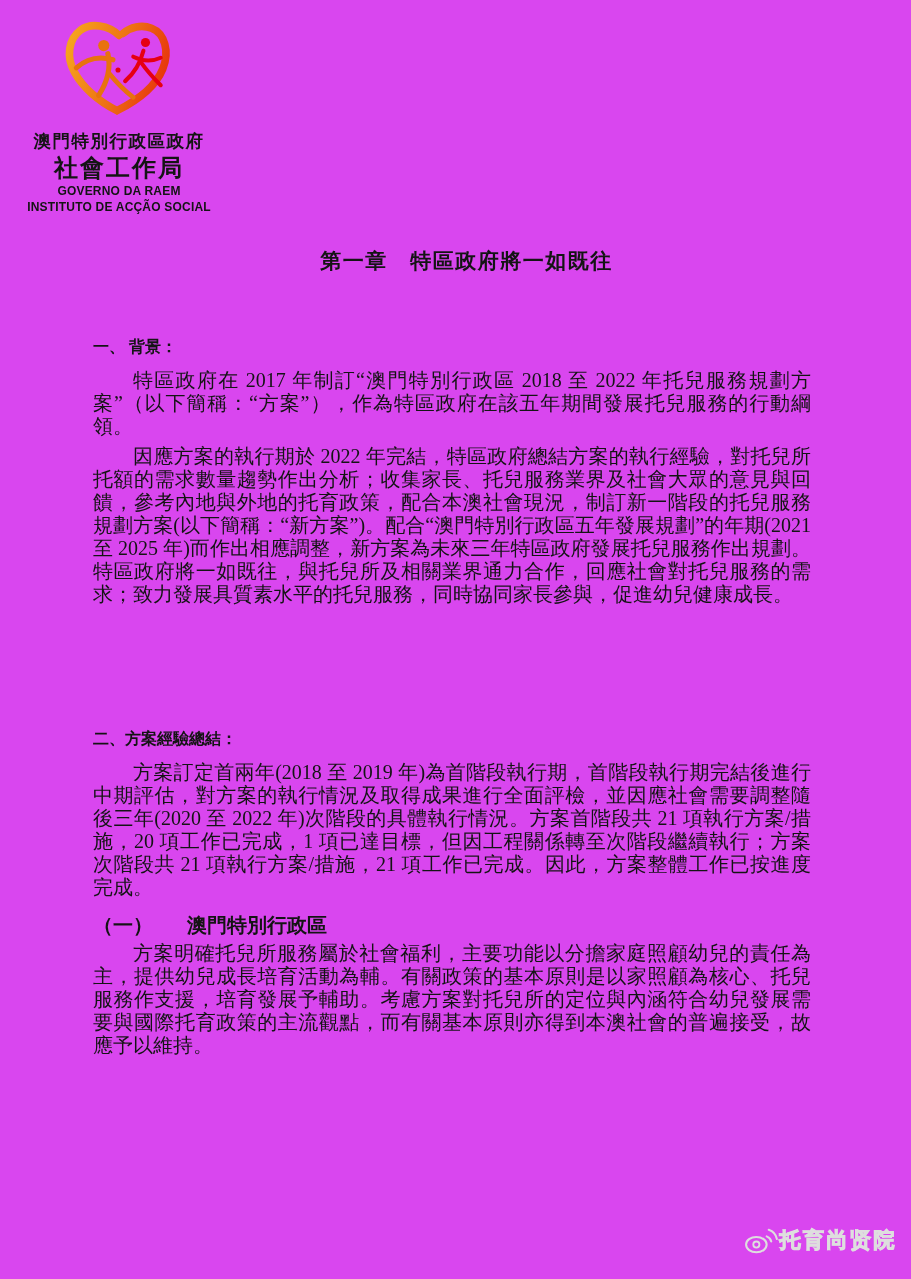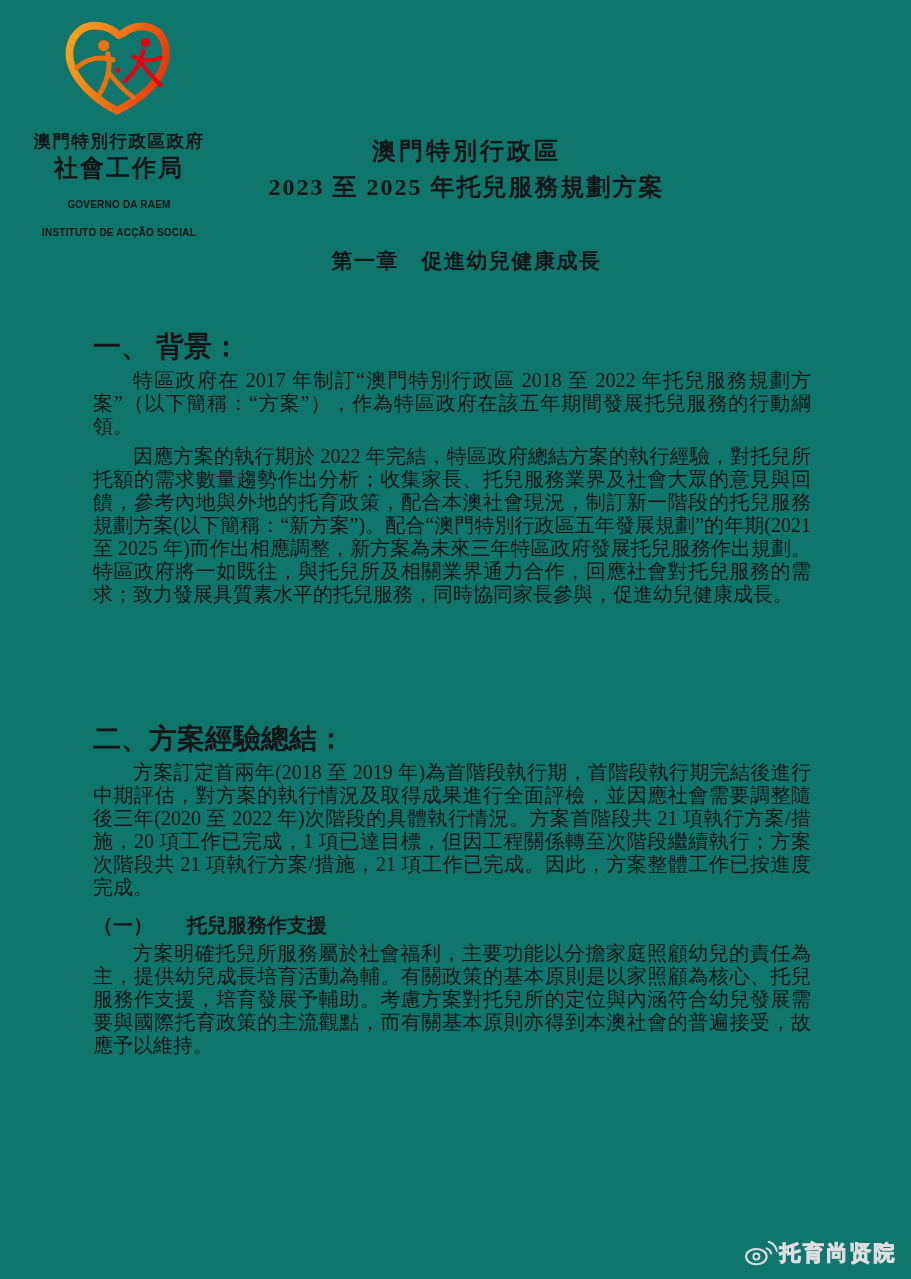--- a/index.html
+++ b/index.html
@@ -1,21 +1,21 @@
 <!DOCTYPE html>
 <html><head>
 <meta charset="utf-8">
 <style>
   * { margin: 0; padding: 0; box-sizing: border-box; }
   html, body { background: #ffffff; }
   .page {
     position: relative;
     width: 911px;
     height: 1279px;
-    background: #0f766e;
+    background: #d946ef;
     overflow: hidden;
     font-family: "Liberation Serif", "DejaVu Serif", serif;
     color: #141414;
   }
   
   .logo-svg {
     position: absolute;
     left: 56px;
     top: 18px;
     width: 122px;
@@ -26,21 +26,21 @@
     left: 14px;
     top: 131px;
     width: 210px;
     text-align: center;
     font-family: "Liberation Sans", "DejaVu Sans", sans-serif;
     font-weight: bold;
     line-height: 1.25;
   }
   .org-cn1 { font-size: 17.5px; letter-spacing: 1.5px; }
   .org-cn2 { font-size: 24px; letter-spacing: 2px; }
-  .org-pt  { font-size: 10px; letter-spacing: 0.2px; margin-top: 16px; }
+  .org-pt  { font-size: 12px; letter-spacing: 0.2px; margin-top: 1px; }
   
   .title-block {
     position: absolute;
     left: 22px;
     right: 0;
     top: 133px;
     text-align: center;
     font-weight: bold;
   }
   .title-line1 { font-size: 24px; letter-spacing: 3px; line-height: 36px; }
@@ -57,21 +57,21 @@
   }
   
   .content {
     position: absolute;
     left: 93px;
     top: 330px;
     width: 718px;
   }
   .sec-heading {
     font-weight: bold;
-    font-size: 28px;
+    font-size: 16px;
     line-height: 33px;
   }
   .content p {
     font-size: 20px;
     line-height: 23px;
     text-align: justify;
     text-indent: 40px;
   }
   .p-after-heading { margin-top: 6px; }
   .p-follow { margin-top: 7px; }
@@ -82,23 +82,23 @@
     font-size: 20px;
     line-height: 33px;
     display: flex;
   }
   .sub-num { margin-right: 34px; }
   .sub-para { margin-top: 0; }
   
   .watermark {
     position: absolute;
     right: 14px;
-    bottom: 12px;
+    bottom: 24px;
     display: flex;
-    align-items: center;
+    align-items: flex-start;
   }
   .watermark-text {
     font-family: "Liberation Sans", "DejaVu Sans", sans-serif;
     font-weight: bold;
     font-size: 21px;
     letter-spacing: 2.5px;
     color: #efefef;
     -webkit-text-stroke: 1px #dedede;
   }
   .weibo-svg { width: 37px; height: 29px; }
@@ -134,38 +134,34 @@
     </g>
   </svg>
 
   <div class="org-block">
     <div class="org-cn1">澳門特別行政區政府</div>
     <div class="org-cn2">社會工作局</div>
     <div class="org-pt">GOVERNO DA RAEM</div>
     <div class="org-pt">INSTITUTO DE ACÇÃO SOCIAL</div>
   </div>
 
-  <div class="title-block">
-    <div class="title-line1">澳門特別行政區</div>
-    <div class="title-line2">2023 至 2025 年托兒服務規劃方案</div>
-  </div>
 
-  <div class="chapter-heading">第一章　促進幼兒健康成長</div>
+  <div class="chapter-heading">第一章　特區政府將一如既往</div>
 
   <div class="content">
     <div class="sec-heading">一、 背景：</div>
     <p class="p-after-heading">特區政府在 2017 年制訂“澳門特別行政區 2018 至 2022 年托兒服務規劃方案”（以下簡稱：“方案”），作為特區政府在該五年期間發展托兒服務的行動綱領。</p>
     <p class="p-follow">因應方案的執行期於 2022 年完結，特區政府總結方案的執行經驗，對托兒所托額的需求數量趨勢作出分析；收集家長、托兒服務業界及社會大眾的意見與回饋，參考內地與外地的托育政策，配合本澳社會現況，制訂新一階段的托兒服務規劃方案(以下簡稱：“新方案”)。配合“澳門特別行政區五年發展規劃”的年期(2021 至 2025 年)而作出相應調整，新方案為未來三年特區政府發展托兒服務作出規劃。特區政府將一如既往，與托兒所及相關業界通力合作，回應社會對托兒服務的需求；致力發展具質素水平的托兒服務，同時協同家長參與，促進幼兒健康成長。</p>
 
     <div class="sec-heading sec2-heading">二、方案經驗總結：</div>
     <p class="p-after-heading">方案訂定首兩年(2018 至 2019 年)為首階段執行期，首階段執行期完結後進行中期評估，對方案的執行情況及取得成果進行全面評檢，並因應社會需要調整隨後三年(2020 至 2022 年)次階段的具體執行情況。方案首階段共 21 項執行方案/措施，20 項工作已完成，1 項已達目標，但因工程關係轉至次階段繼續執行；方案次階段共 21 項執行方案/措施，21 項工作已完成。因此，方案整體工作已按進度完成。</p>
 
     <div class="sub-heading">
       <span class="sub-num">（一）</span>
-      <span class="sub-title">托兒服務作支援</span>
+      <span class="sub-title">澳門特別行政區</span>
     </div>
     <p class="sub-para">方案明確托兒所服務屬於社會福利，主要功能以分擔家庭照顧幼兒的責任為主，提供幼兒成長培育活動為輔。有關政策的基本原則是以家照顧為核心、托兒服務作支援，培育發展予輔助。考慮方案對托兒所的定位與內涵符合幼兒發展需要與國際托育政策的主流觀點，而有關基本原則亦得到本澳社會的普遍接受，故應予以維持。</p>
   </div>
 
   <div class="watermark">
     <svg class="weibo-svg" viewBox="0 0 36 28" fill="none" stroke-linecap="round">
       <ellipse cx="13" cy="18" rx="10" ry="7.5" stroke-width="2" stroke="#dedede"></ellipse>
       <circle cx="13" cy="18" r="3" stroke-width="1.8" stroke="#dedede"></circle>
       <path d="M 23 10 A 7 7 0 0 1 27.5 15" stroke-width="2" stroke="#dedede"></path>
       <path d="M 25 3.5 A 12 12 0 0 1 33 12.5" stroke-width="2" stroke="#dedede"></path>

